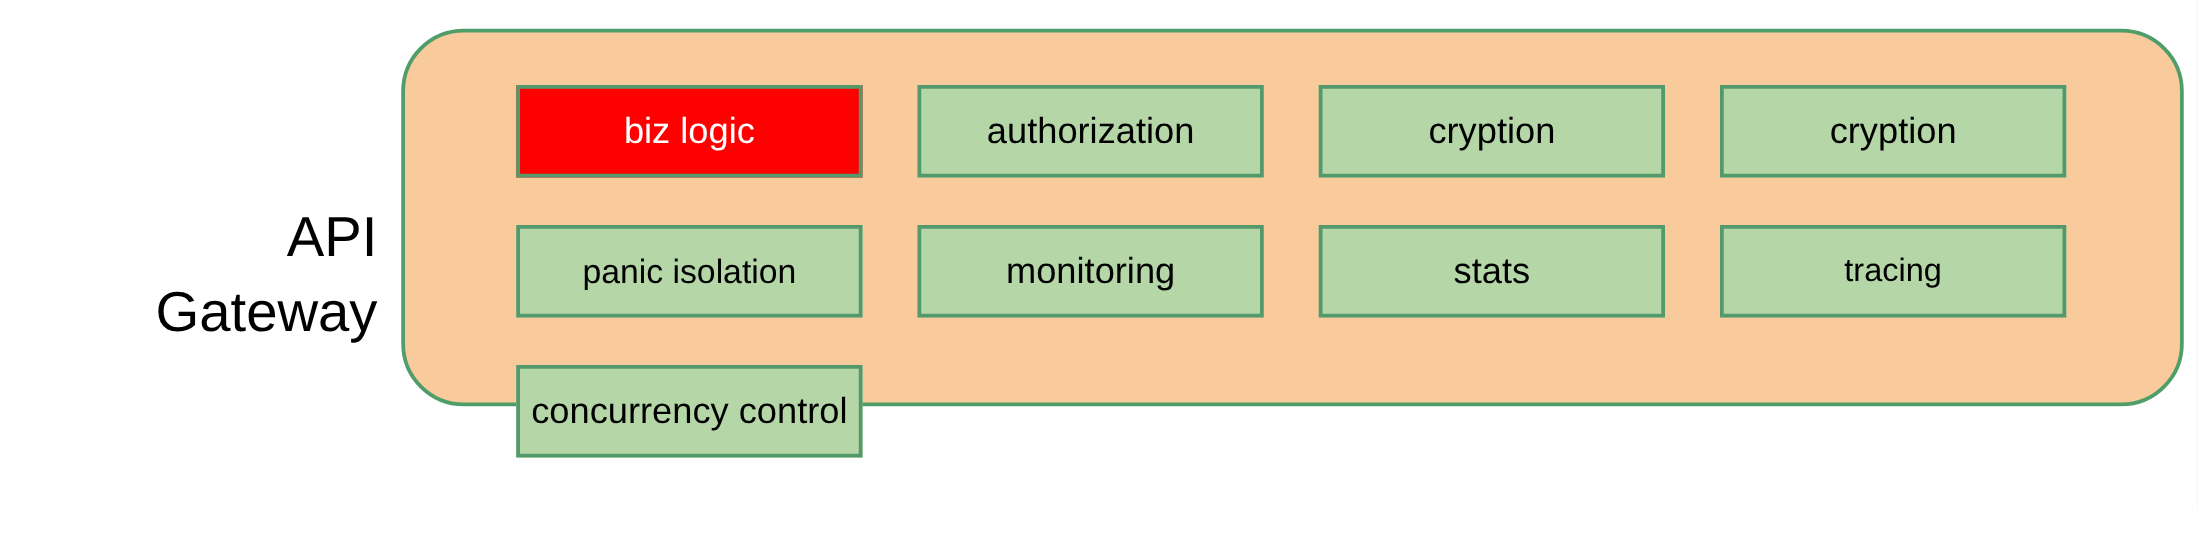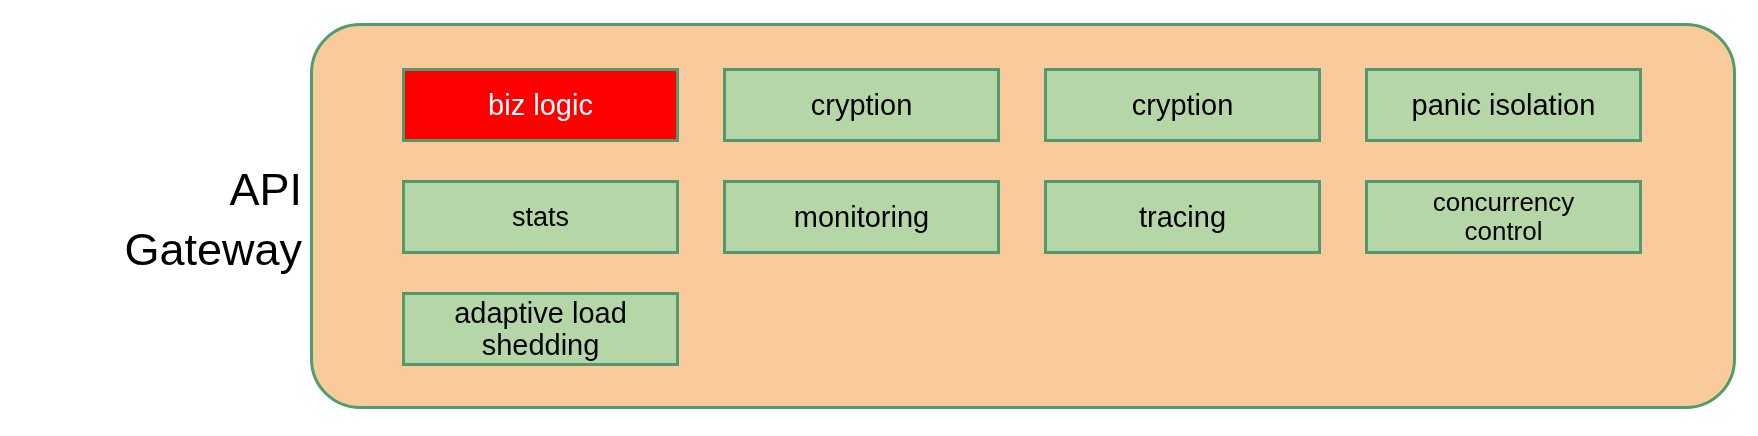--- a/index.html
+++ b/index.html
@@ -31,24 +31,24 @@
     top: 160px;
     width: 286px;
     text-align: right;
     font-size: 45px;
     line-height: 60px;
     color: var(--text-color);
     white-space: pre-line;
   }
   .gateway-container {
     position: absolute;
-    left: 310px;
+    left: 321px;
     top: 23px;
     width: 1426px;
-    height: 386px;
+    height: 302px;
     background: var(--container-fill);
     border: 3px solid var(--container-border);
     border-radius: 50px;
   }
   .gateway-grid {
     position: absolute;
     left: 0; top: 0; right: 0; bottom: 0;
     display: grid;
     grid-template-columns: repeat(4, 277px);
     grid-template-rows: repeat(3, 74px);
@@ -94,38 +94,38 @@
 
 <div class="stage">
   <div class="gateway-label">API
 Gateway</div>
   <div class="gateway-container">
     <div class="gateway-grid">
         <div class="gw-box highlight">
           <span>biz logic</span>
         </div>
         <div class="gw-box">
+          <span>authorization</span>
+        </div>
+        <div class="gw-box">
           <span>cryption</span>
         </div>
         <div class="gw-box">
           <span>cryption</span>
         </div>
         <div class="gw-box">
           <span>panic isolation</span>
         </div>
         <div class="gw-box">
-          <span>stats</span>
+          <span>monitoring</span>
         </div>
         <div class="gw-box">
-          <span>monitoring</span>
+          <span>stats</span>
         </div>
         <div class="gw-box">
           <span>tracing</span>
         </div>
         <div class="gw-box">
           <span>concurrency control</span>
         </div>
-        <div class="gw-box">
-          <span>adaptive load shedding</span>
-        </div>
       </div>
   </div>
 </div>
 
 </body></html>

